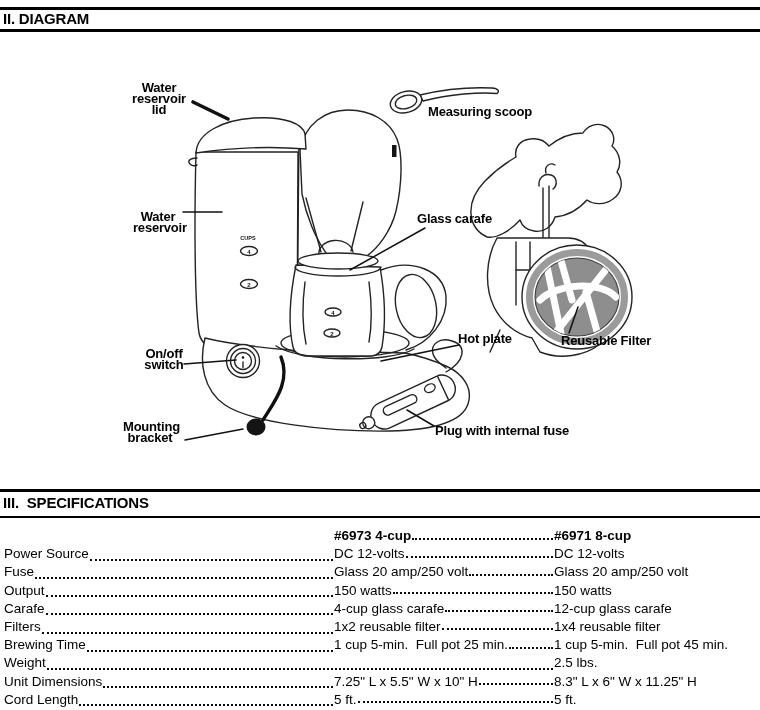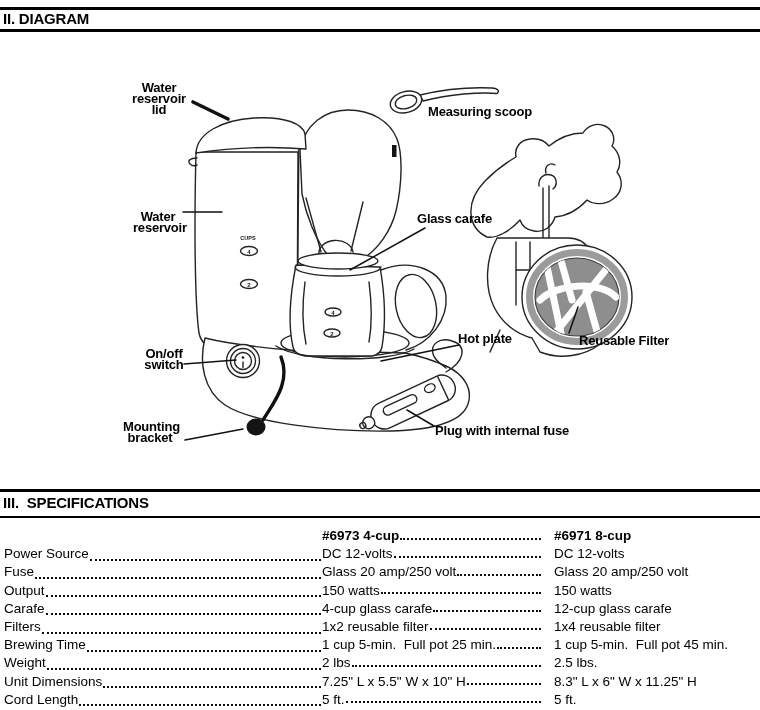--- a/index.html
+++ b/index.html
@@ -47,21 +47,21 @@
   .srow { display:flex; align-items:baseline; height:18.2px; font-size:13.5px; }
   .srow.sheader { font-weight:bold; }
   .slabel { flex:0 0 auto; white-space:pre; }
   .sfill { flex:1 1 auto; }
   .sdots {
     flex:1 1 auto; min-width:6px; align-self:flex-end;
     border-bottom:2px dotted #0b0b0b; margin:0 1px 3.5px 1px;
   }
   .scol1 { flex:0 0 220px; display:flex; align-items:baseline; }
   .scol1 .sval { flex:0 0 auto; white-space:pre; }
-  .scol2 { flex:0 0 204px; white-space:pre;margin-left:12px; }
+  .scol2 { flex:0 0 204px; white-space:pre; }
 </style>
 </head>
 <body>
 
 <div class="rule" id="sec2-rule-top"></div>
 <div class="sec-title" id="sec2-title">II. DIAGRAM</div>
 <div class="rule" id="sec2-rule-bottom"></div>
 
 <svg id="diagram-svg" width="760" height="488" viewBox="0 0 760 488">
   <defs>
@@ -200,21 +200,21 @@
 </svg>
 
 <div class="dlabel" style="left:127px; top:82px; width:64px;">Water reservoir lid</div>
 <div class="dlabel" style="left:133px; top:195px; width:50px;margin-top:16px;">Water reservoir</div>
 <div class="dlabel nowrap" style="left:428px; top:106px;">Measuring scoop</div>
 <div class="dlabel nowrap" style="left:417px; top:213px;">Glass carafe</div>
 <div class="dlabel nowrap" style="left:458px; top:333px;">Hot plate</div>
 <div class="dlabel" style="left:142px; top:348px; width:44px;">On/off switch</div>
 <div class="dlabel" style="left:123px; top:421px; width:54px;">Mounting bracket</div>
 <div class="dlabel nowrap" style="left:435px; top:425px;">Plug with internal fuse</div>
-<div class="dlabel nowrap" style="left:579px; top:335px;">Reusable Filter</div>
+<div class="dlabel nowrap" style="left:561px; top:335px;">Reusable Filter</div>
 
 <div class="rule" id="sec3-rule-top"></div>
 <div class="sec-title" id="sec3-title">III.&nbsp; SPECIFICATIONS</div>
 <div class="rule" id="sec3-rule-bottom"></div>
 
 <div class="spec-table">
   <div class="srow sheader">
     <span class="sfill"></span>
     <span class="scol1">
       <span class="sval">#6973 4-cup</span>
@@ -273,24 +273,20 @@
     <span class="sdots"></span>
     <span class="scol1">
         <span class="sval">1 cup 5-min.&nbsp; Full pot 25 min.</span>
         <span class="sdots"></span>
       </span>
     <span class="scol2">1 cup 5-min.&nbsp; Full pot 45 min.</span>
   </div>
   <div class="srow">
     <span class="slabel">Weight</span>
     <span class="sdots"></span>
-    <span class="scol1">
-        <span class="sval">2 lbs</span>
-        <span class="sdots"></span>
-      </span>
     <span class="scol2">2.5 lbs.</span>
   </div>
   <div class="srow">
     <span class="slabel">Unit Dimensions</span>
     <span class="sdots"></span>
     <span class="scol1">
         <span class="sval">7.25" L x 5.5" W x 10" H</span>
         <span class="sdots"></span>
       </span>
     <span class="scol2">8.3" L x 6" W x 11.25" H</span>

